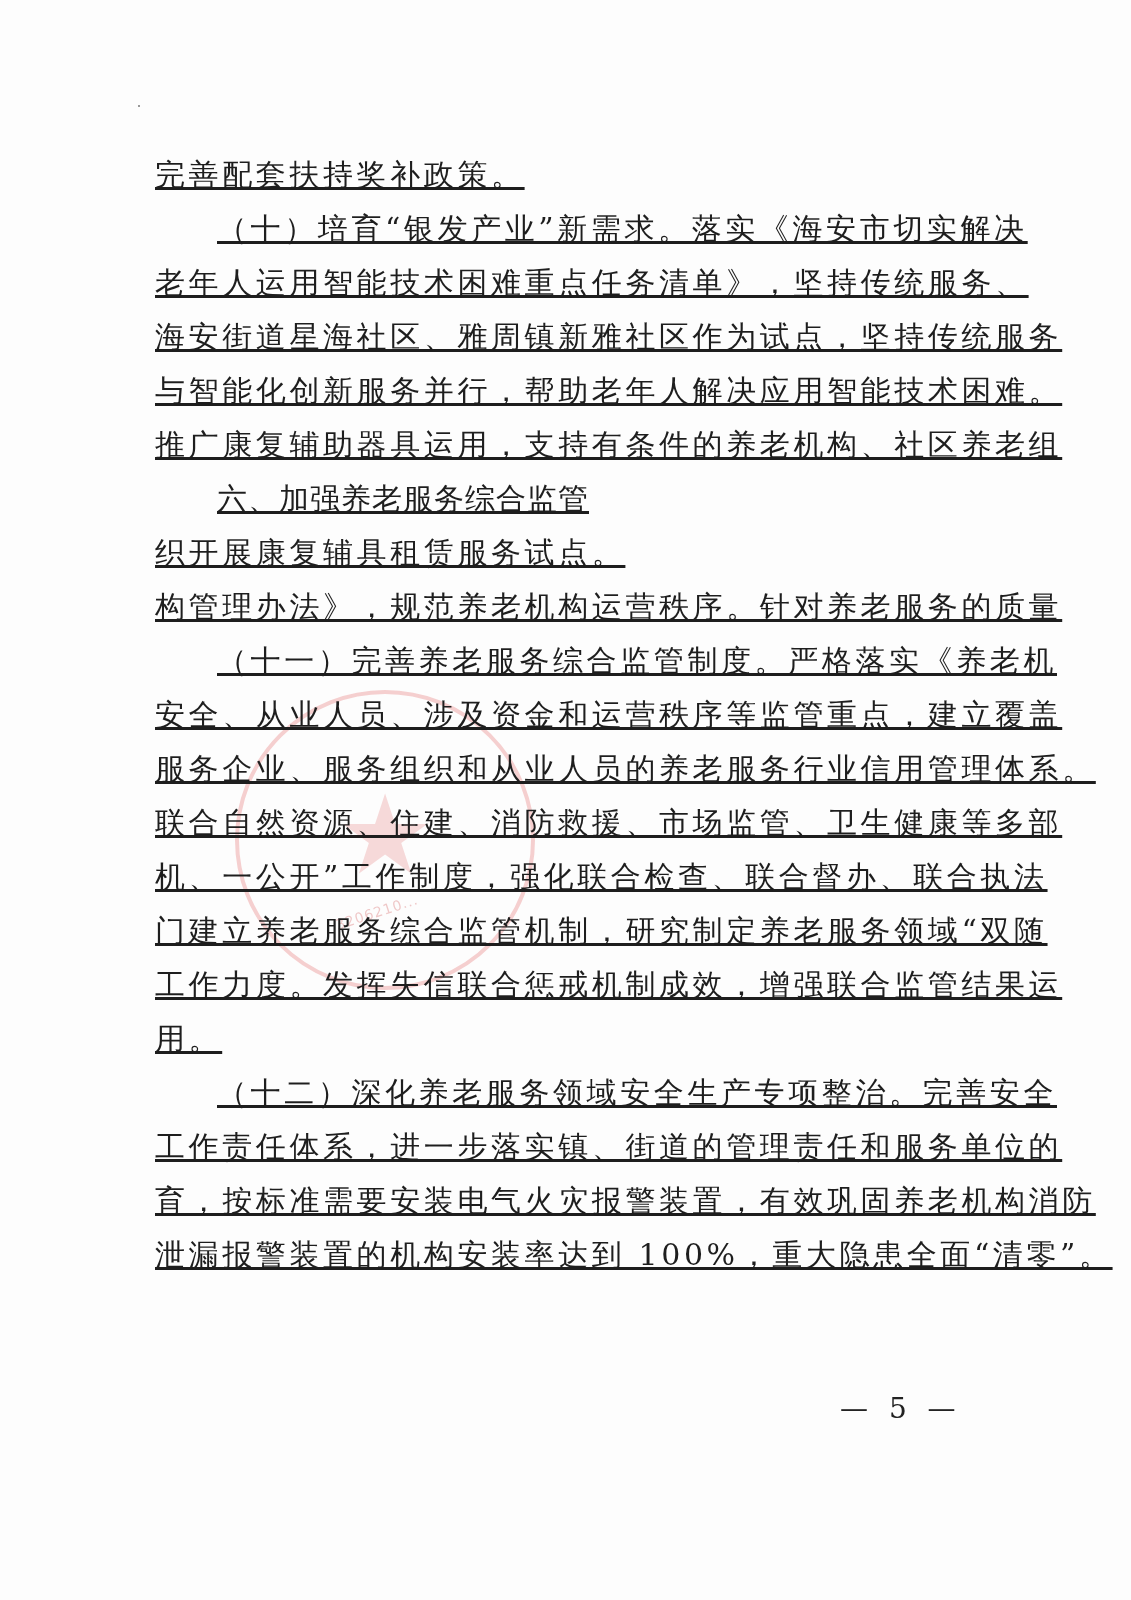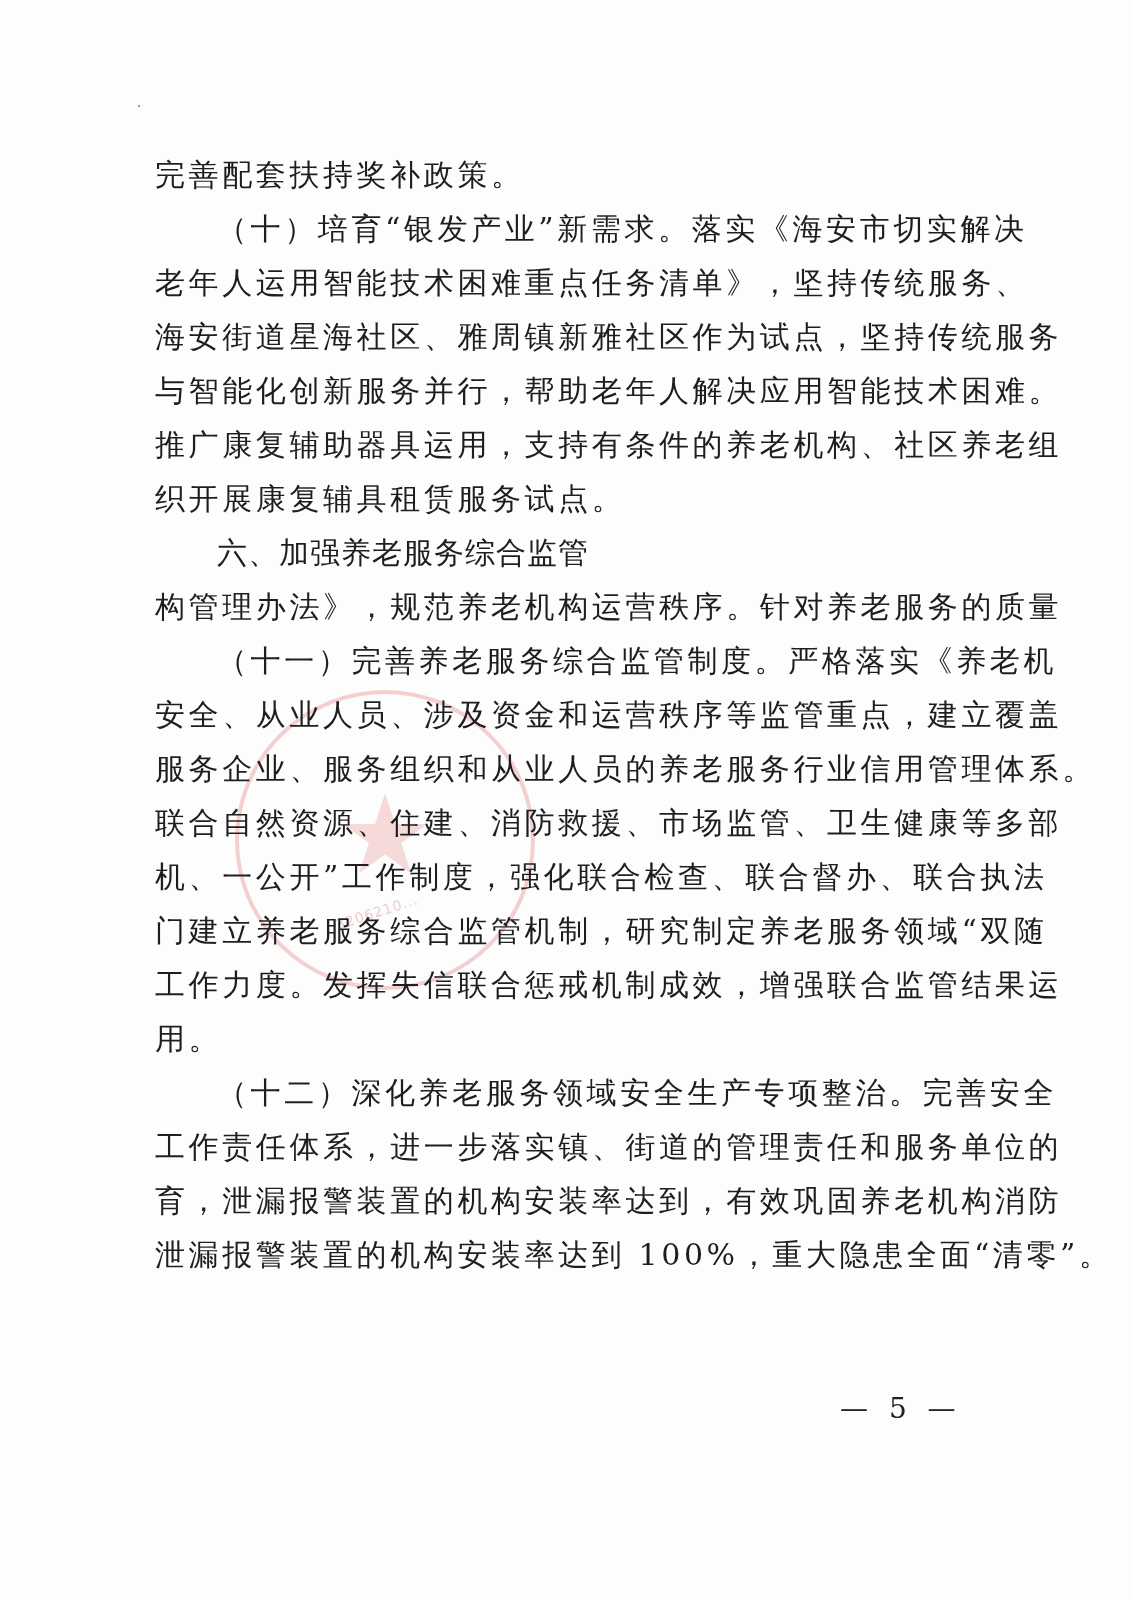--- a/index.html
+++ b/index.html
@@ -58,20 +58,21 @@
       top: 148px;
       width: 810px;
     }
     .line {
       height: 54px;
       line-height: 54px;
       font-size: 30px;
       letter-spacing: 3.6px;
       white-space: nowrap;
       overflow: visible;
+      text-decoration: underline;
     }
     .indent {
       padding-left: 62px;
     }
     .heading {
       font-family: "DejaVu Sans", "Liberation Sans", sans-serif;
       font-size: 30px;
       letter-spacing: 1px;
     }
     .page-number {
@@ -103,31 +104,31 @@
     <span class="code">3206210...</span>
   </div>
 
   <div class="content">
     <div class="line">完善配套扶持奖补政策。</div>
     <div class="line indent">（十）培育“银发产业”新需求。落实《海安市切实解决</div>
     <div class="line">老年人运用智能技术困难重点任务清单》，坚持传统服务、</div>
     <div class="line">海安街道星海社区、雅周镇新雅社区作为试点，坚持传统服务</div>
     <div class="line">与智能化创新服务并行，帮助老年人解决应用智能技术困难。</div>
     <div class="line">推广康复辅助器具运用，支持有条件的养老机构、社区养老组</div>
+    <div class="line indent heading">六、加强养老服务综合监管</div>
     <div class="line">织开展康复辅具租赁服务试点。</div>
-    <div class="line indent heading">六、加强养老服务综合监管</div>
     <div class="line">构管理办法》，规范养老机构运营秩序。针对养老服务的质量</div>
     <div class="line indent">（十一）完善养老服务综合监管制度。严格落实《养老机</div>
     <div class="line">安全、从业人员、涉及资金和运营秩序等监管重点，建立覆盖</div>
     <div class="line">服务企业、服务组织和从业人员的养老服务行业信用管理体系。</div>
     <div class="line">联合自然资源、住建、消防救援、市场监管、卫生健康等多部</div>
     <div class="line">机、一公开”工作制度，强化联合检查、联合督办、联合执法</div>
     <div class="line">门建立养老服务综合监管机制，研究制定养老服务领域“双随</div>
     <div class="line">工作力度。发挥失信联合惩戒机制成效，增强联合监管结果运</div>
     <div class="line">用。</div>
     <div class="line indent">（十二）深化养老服务领域安全生产专项整治。完善安全</div>
     <div class="line">工作责任体系，进一步落实镇、街道的管理责任和服务单位的</div>
-    <div class="line">育，泄漏报警装置的机构安装率达到，有效巩固养老机构消防</div>
+    <div class="line">育，按标准需要安装电气火灾报警装置，有效巩固养老机构消防</div>
     <div class="line">泄漏报警装置的机构安装率达到 100%，重大隐患全面“清零”。</div>
   </div>
 
   <div class="page-number">— 5 —</div>
 </div>
 
 </body></html>

